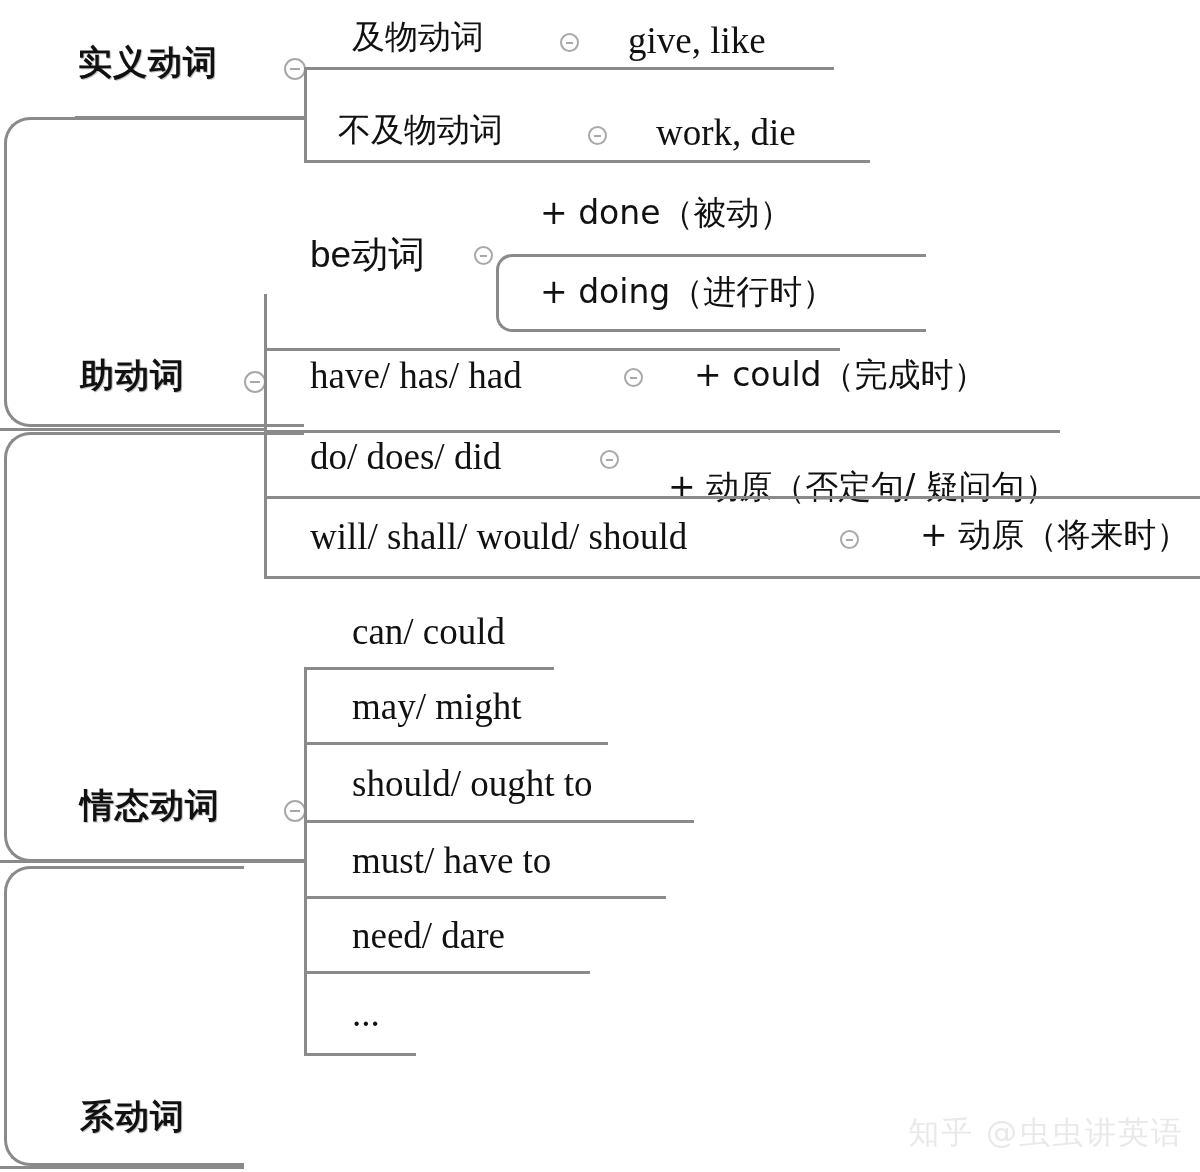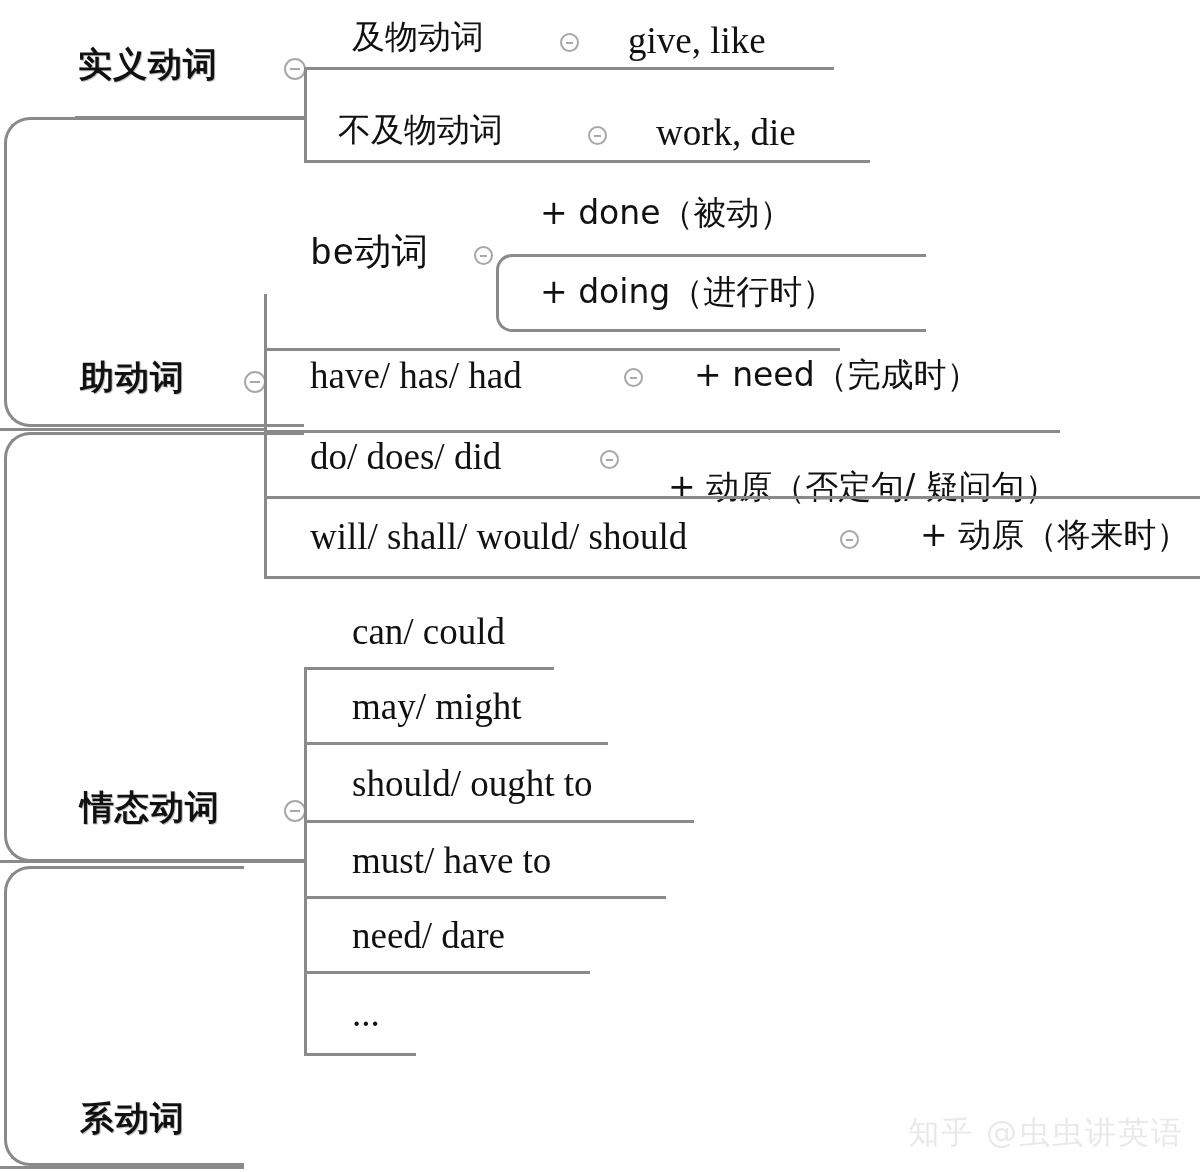--- a/index.html
+++ b/index.html
@@ -17,33 +17,33 @@
   }
 
   
   .node {
     position: absolute;
     white-space: nowrap;
     color: #111111;
     line-height: 1;
   }
   .node.cn-bold {
-    font-family: Liberation Serif, serif;
+    font-family: Liberation Mono, monospace;
     font-weight: bold;
     font-size: 34px;
     letter-spacing: 1px;
     text-shadow: 1px 1px 0 rgba(120,120,120,0.45);
   }
   .node.serif {
     font-family: "Liberation Serif", "DejaVu Serif", serif;
     font-size: 37px;
     text-align: center;
   }
   .node.serif-mix {
-    font-family: Liberation Mono, monospace;
+    font-family: Liberation Sans, sans-serif;
     font-size: 37px;
   }
   .node.cn-reg {
     font-family: "DejaVu Sans", "Liberation Sans", sans-serif;
     font-size: 33px;
     font-weight: normal;
   }
 
   
   .uline {
@@ -163,21 +163,21 @@
   <div class="collapse sm" style="left:474px; top:246px;"></div>
 
   <div class="rbracket2" style="left:496px; top:254px; width:430px; height:78px;"></div>
 
   <div class="node cn-reg" style="left:540px; top:275px;">+ doing（进行时）</div>
   <div class="node cn-reg" style="left:540px; top:196px;">+ done（被动）</div>
 
   <div class="hline" style="left:264px; top:348px; width:576px;"></div>
   <div class="node serif" style="left:310px; top:357px;">have/ has/ had</div>
   <div class="collapse sm" style="left:624px; top:368px;"></div>
-  <div class="node cn-reg" style="left:694px; top:358px;">+ need（完成时）</div>
+  <div class="node cn-reg" style="left:694px; top:358px;">+ could（完成时）</div>
 
   <div class="hline" style="left:264px; top:430px; width:796px;"></div>
   <div class="node serif" style="left:310px; top:438px;">do/ does/ did</div>
   <div class="collapse sm" style="left:600px; top:450px;"></div>
   <div class="node cn-reg" style="left:668px; top:438px;margin-top:32px;">+ 动原（否定句/ 疑问句）</div>
 
   <div class="hline" style="left:264px; top:496px; width:936px;"></div>
   <div class="node serif" style="left:310px; top:518px;">will/ shall/ would/ should</div>
   <div class="collapse sm" style="left:840px; top:530px;"></div>
   <div class="node cn-reg" style="left:908px; top:518px;margin-left:12px;">+ 动原（将来时）</div>

